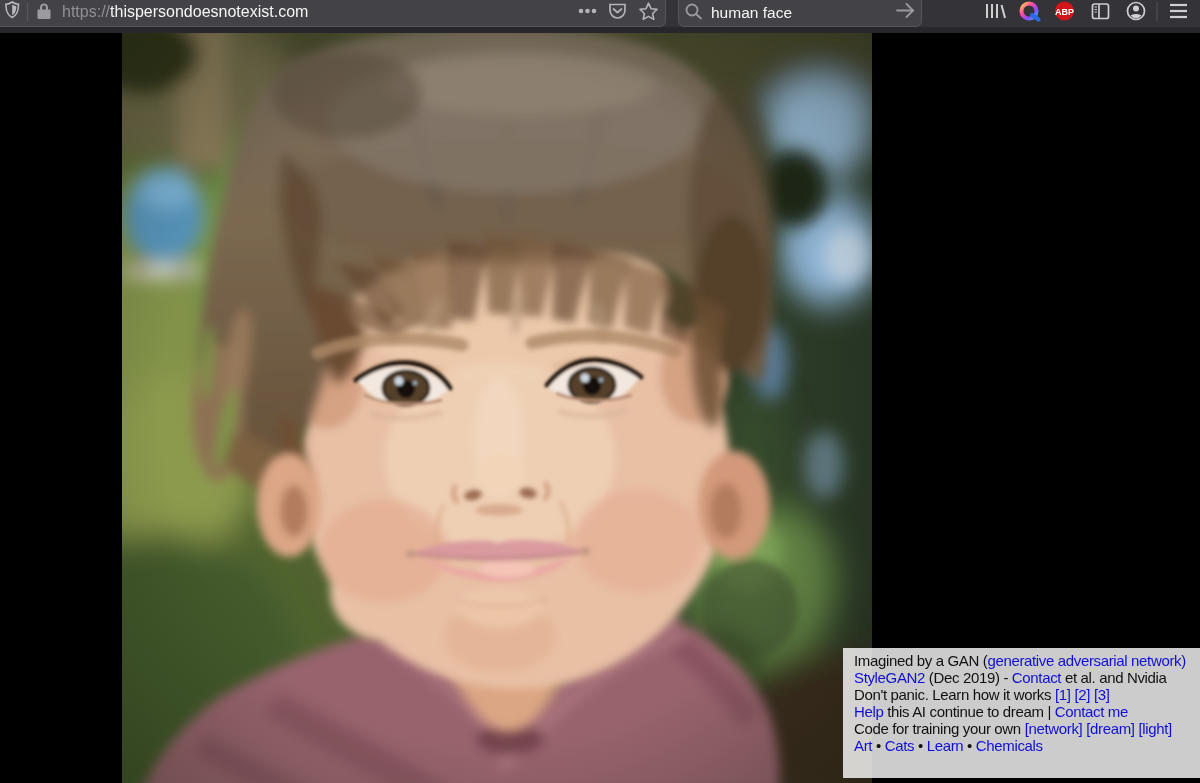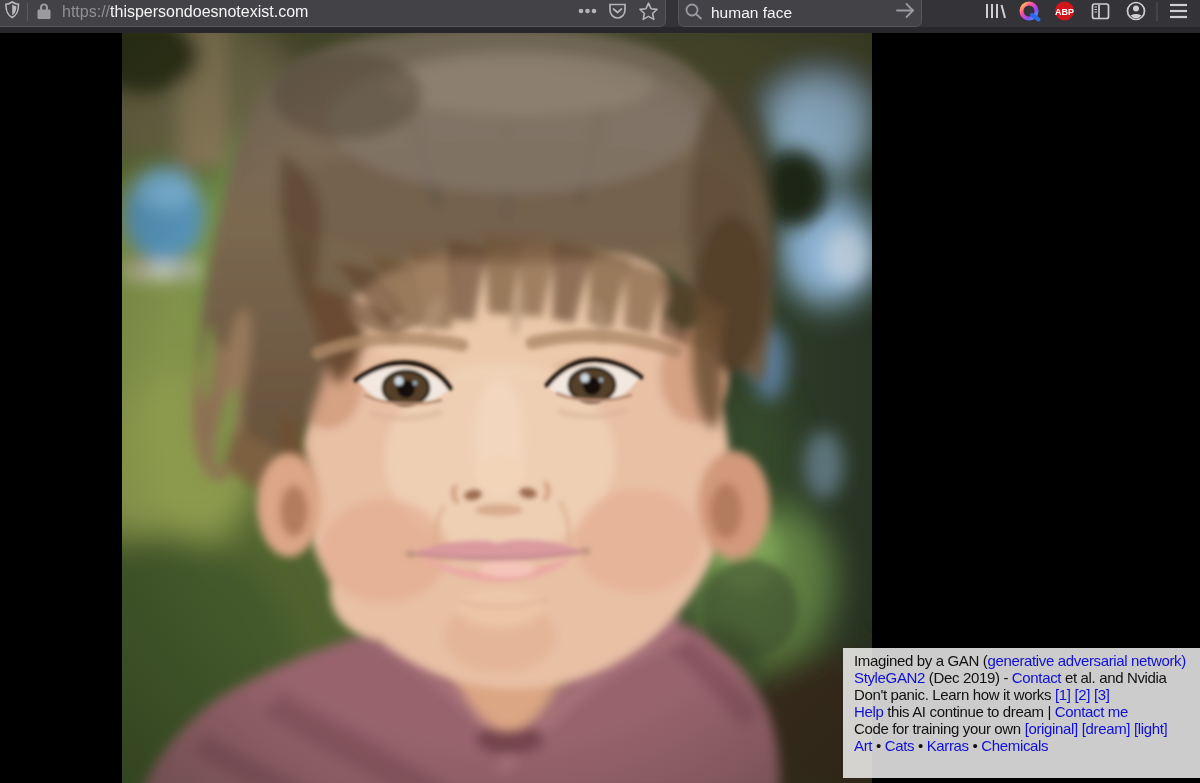--- a/index.html
+++ b/index.html
@@ -218,22 +218,22 @@
         <path d="M336,568 Q380,580 426,566" fill="none" stroke="#dcb094" stroke-width="4" stroke-opacity="0.55"></path>
       </g>
       <rect x="0" y="0" width="750" height="750" fill="url(#vig)"></rect>
     </svg>
   </div>
   <div id="infobox">
     <div>Imagined by a GAN (<a>generative adversarial network)</a></div>
     <div><a>StyleGAN2</a> (Dec 2019) - <a>Contact</a> et al. and Nvidia</div>
     <div>Don't panic. Learn how it works <a>[1]</a> <a>[2]</a> <a>[3]</a></div>
     <div><a>Help</a> this AI continue to dream | <a>Contact me</a></div>
-    <div>Code for training your own <a>[original]</a> <a>[dream]</a> <a>[light]</a></div>
-    <div><a>Art</a> • <a>Cats</a> • <a>Karras</a> • <a>Chemicals</a></div>
+    <div>Code for training your own <a>[network]</a> <a>[dream]</a> <a>[light]</a></div>
+    <div><a>Art</a> • <a>Cats</a> • <a>Learn</a> • <a>Chemicals</a></div>
     <div id="closex">✕</div>
   </div>
 </div>
 <div id="toolbar">
   <div class="bar" id="urlbar"></div>
   <div class="bar" id="searchbar"></div>
 </div>
 <div id="tbstrip"></div>
 <svg id="tbicons" style="position:absolute;top:0;left:0" width="1200" height="33" viewBox="0 0 1200 33" xmlns="http://www.w3.org/2000/svg">
 

